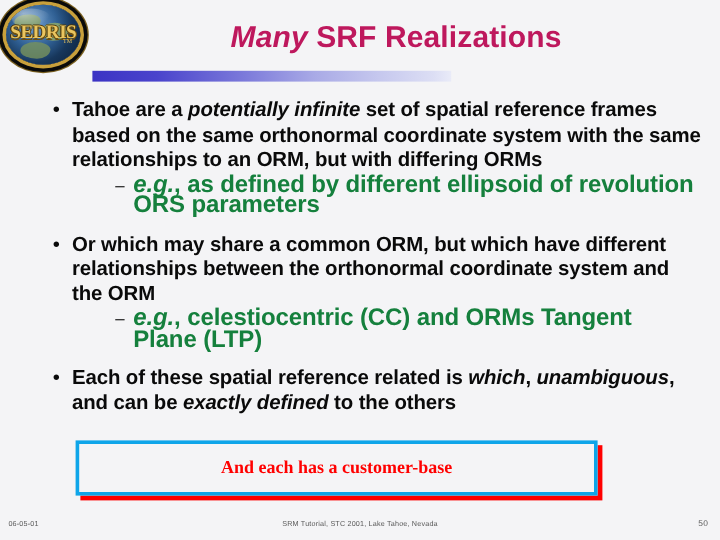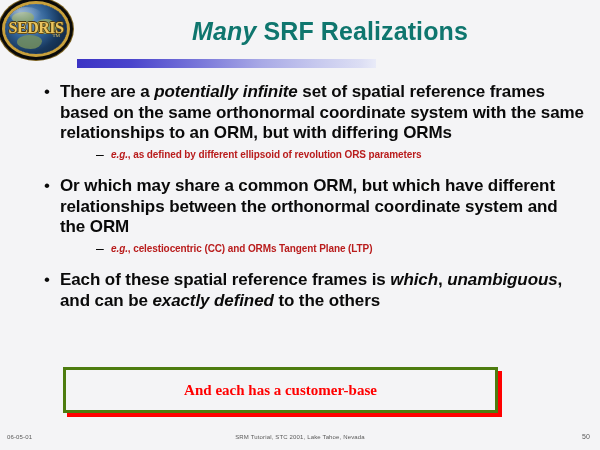--- a/index.html
+++ b/index.html
@@ -106,21 +106,21 @@
 
   
   .title {
     position: absolute;
     left: 80px;
     top: 17px;
     width: 500px;
     text-align: center;
     font-size: 25px;
     font-weight: bold;
-    color: #0f766e;
+    color: #be185d;
     letter-spacing: 0.1px;
     white-space: nowrap;
   }
   .title .em {
     font-style: italic;
   }
 
   
   .rule {
     position: absolute;
@@ -177,39 +177,39 @@
   }
   .sub .mark {
     flex: 0 0 auto;
     width: 15px;
     font-size: 14px;
     line-height: 17.5px;
     color: #0a0a0a;
   }
   .sub .txt {
     flex: 1 1 auto;
-    font-size: 10px;
+    font-size: 20px;
     line-height: 17.5px;
     font-weight: bold;
-    color: #b91c1c;
+    color: #15803d;
     letter-spacing: -0.1px;
   }
   i.it { font-style: italic; margin-top: 47px; }
 
   .gap-a { height: 13px; }
   .gap-b { height: 13px; }
 
   
   .callout {
     position: absolute;
     left: 63px;
     top: 367px;
     width: 435px;
     height: 46px;
-    border: 3px solid #4d7c0f;
+    border: 3px solid #0ea5e9;
     background: #f4f4f6;
     box-shadow: 4px 4px 0 0 #ff0000;
     box-sizing: border-box;
     display: flex;
     flex-direction: column;
     align-items: center;
     justify-content: center;
   }
   .callout .line {
     font-family: "Liberation Serif", serif;
@@ -269,21 +269,21 @@
   <div class="title">
     <span class="em">Many</span><span> SRF Realizations</span>
   </div>
 
   <div class="rule"></div>
 
   <div class="body">
 
     <div class="bullet lvl1">
       <div class="mark">•</div>
-      <div class="txt"><span>There are a </span><i class="it">potentially infinite</i><span> set of spatial reference frames based on the same orthonormal coordinate system with the same relationships to an ORM, but with differing ORMs</span></div>
+      <div class="txt"><span>Tahoe are a </span><i class="it">potentially infinite</i><span> set of spatial reference frames based on the same orthonormal coordinate system with the same relationships to an ORM, but with differing ORMs</span></div>
     </div>
 
     <div class="sub">
       <div class="mark">–</div>
       <div class="txt"><i class="it">e.g.</i><span>, as defined by different ellipsoid of revolution ORS parameters</span></div>
     </div>
 
     <div class="gap-a"></div>
 
     <div class="bullet lvl1">
@@ -293,21 +293,21 @@
 
     <div class="sub">
       <div class="mark">–</div>
       <div class="txt"><i class="it">e.g.</i><span>, celestiocentric (CC) and ORMs Tangent Plane (LTP)</span></div>
     </div>
 
     <div class="gap-b"></div>
 
     <div class="bullet lvl1">
       <div class="mark">•</div>
-      <div class="txt"><span>Each of these spatial reference frames is </span><i class="it">which</i><span>, </span><i class="it">unambiguous</i><span>, and can be </span><i class="it">exactly defined</i><span> to the others</span></div>
+      <div class="txt"><span>Each of these spatial reference related is </span><i class="it">which</i><span>, </span><i class="it">unambiguous</i><span>, and can be </span><i class="it">exactly defined</i><span> to the others</span></div>
     </div>
 
   </div>
 
   <div class="callout">
     <div class="line">And each has a customer-base</div>
   </div>
 
   <div class="footer">
     <div class="f-date">06-05-01</div>

